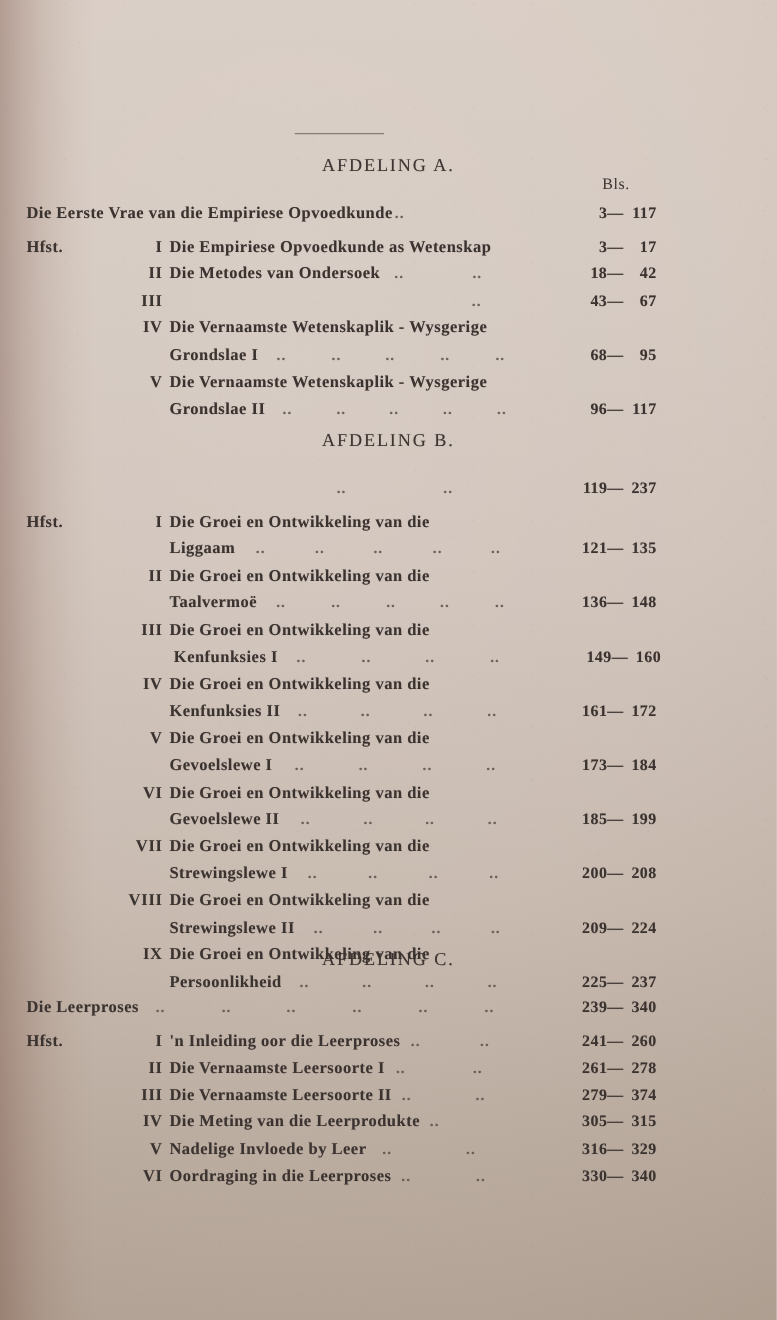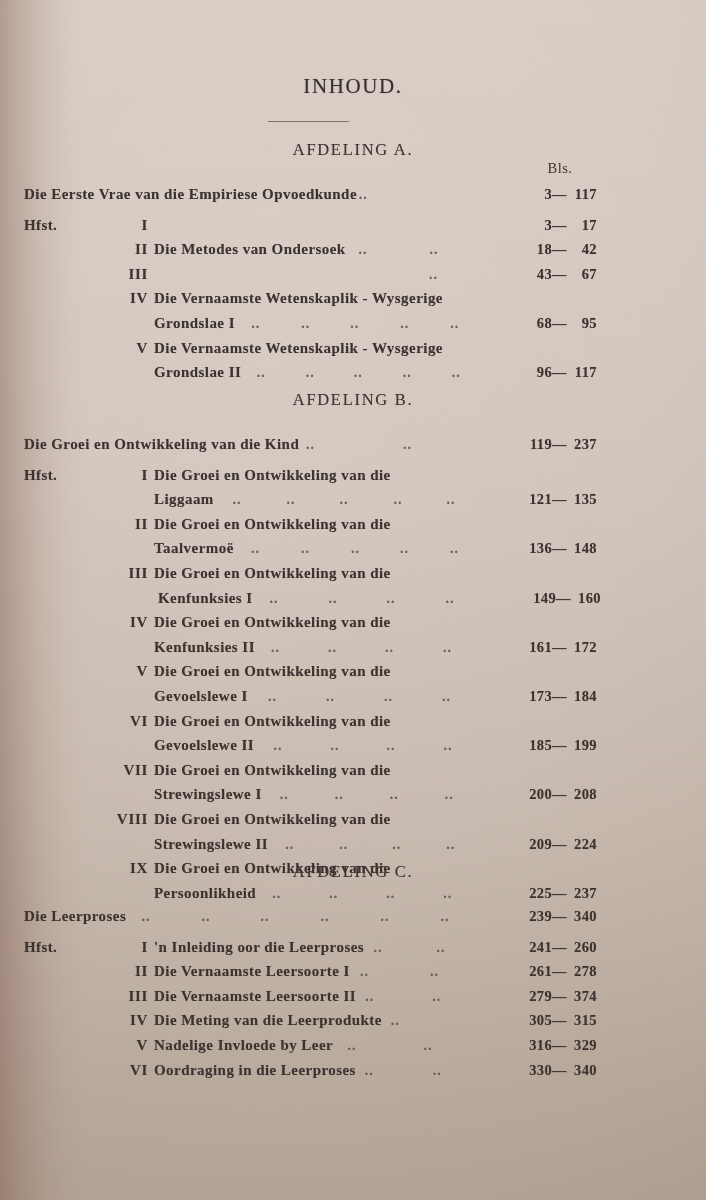--- a/index.html
+++ b/index.html
@@ -208,38 +208,38 @@
 <body>
 
 <div id="page">
   <div id="gutter"></div>
   <div id="vignette"></div>
   <div id="grain"></div>
 </div>
 
 <div id="content">
 
-  <div class="doc-title">INHOUD.</div>
   <div class="title-rule"></div>
   <div class="bls-label">Bls.</div>
 
   <div id="sections-host">
       <div class="section" style="top: 140px;">
         <div class="section-heading">AFDELING A.</div>
         <div class="rows" style="position: absolute; top: 46px; left: 0px; width: 706px;">
           <div class="row" style="position: absolute; top: 0px; left: 0px; width: 706px;">
             <div class="part-label">Die Eerste Vrae van die Empiriese Opvoedkunde</div>
             <div class="leaders" style="left: 358.812px; width: 141.188px; top: 1px; position: absolute;">
               <span style="position: absolute; left: 0px;">..</span>
             </div>
             <div class="pages"><span class="from" style="width: 30px;">3</span><span class="dash">—</span><span class="to" style="width: 30px;">117</span></div>
           </div>
           <div class="row" style="position: absolute; top: 30.6px; left: 0px; width: 706px;">
             <div class="hfst">Hfst.</div>
             <div class="num">I</div>
+            <div class="ttl">Die Empiriese Opvoedkunde as Wetenskap</div>
             <div class="pages"><span class="from" style="width: 30px;">3</span><span class="dash">—</span><span class="to" style="width: 30px;">17</span></div>
           </div>
           <div class="row" style="position: absolute; top: 55.2px; left: 0px; width: 706px;">
             <div class="num">II</div>
             <div class="ttl">Die Metodes van Ondersoek</div>
             <div class="leaders" style="left: 358.469px; width: 141.531px; top: 1px; position: absolute;">
               <span style="position: absolute; left: 0px;">..</span>
               <span style="position: absolute; left: 71px;">..</span>
             </div>
             <div class="pages"><span class="from" style="width: 30px;">18</span><span class="dash">—</span><span class="to" style="width: 30px;">42</span></div>
@@ -280,21 +280,20 @@
               <span style="position: absolute; left: 195px;">..</span>
             </div>
             <div class="pages"><span class="from" style="width: 30px;">96</span><span class="dash">—</span><span class="to" style="width: 30px;">117</span></div>
           </div>
         </div>
       </div>
       <div class="section" style="top: 390px;">
         <div class="section-heading">AFDELING B.</div>
         <div class="rows" style="position: absolute; top: 46px; left: 0px; width: 706px;">
           <div class="row" style="position: absolute; top: 0px; left: 0px; width: 706px;">
-            <div class="part-label">Die Groei en Ontwikkeling van die Kind</div>
             <div class="leaders" style="left: 306.047px; width: 193.953px; top: 1px; position: absolute;">
               <span style="position: absolute; left: 0px;">..</span>
               <span style="position: absolute; left: 97px;">..</span>
             </div>
             <div class="pages"><span class="from" style="width: 30px;">119</span><span class="dash">—</span><span class="to" style="width: 30px;">237</span></div>
           </div>
           <div class="row" style="position: absolute; top: 30.6px; left: 0px; width: 706px;">
             <div class="hfst">Hfst.</div>
             <div class="num">I</div>
             <div class="ttl">Die Groei en  Ontwikkeling van die</div>

